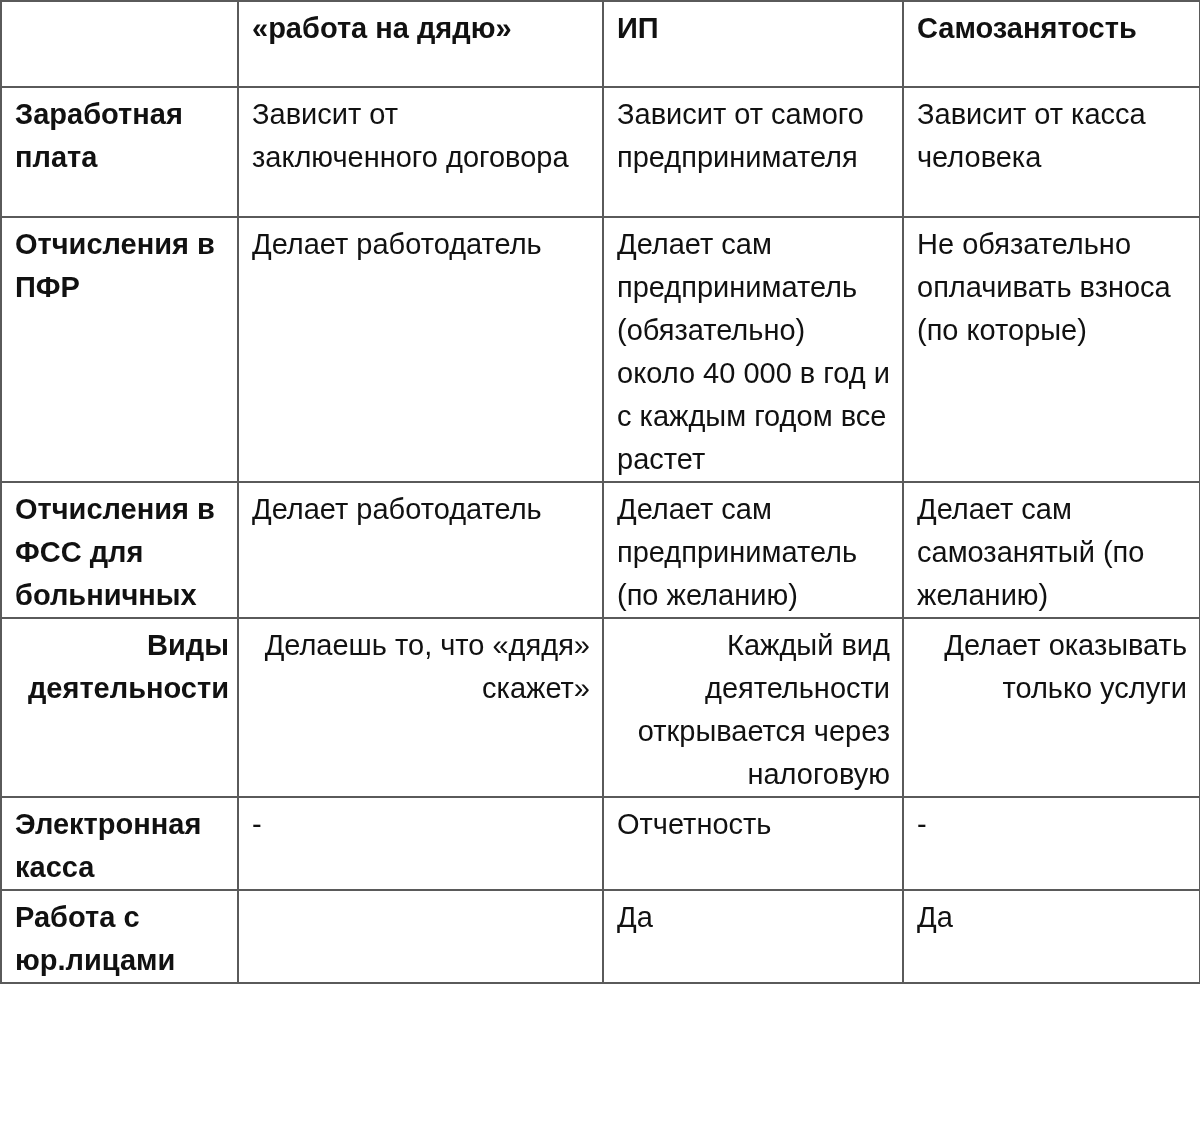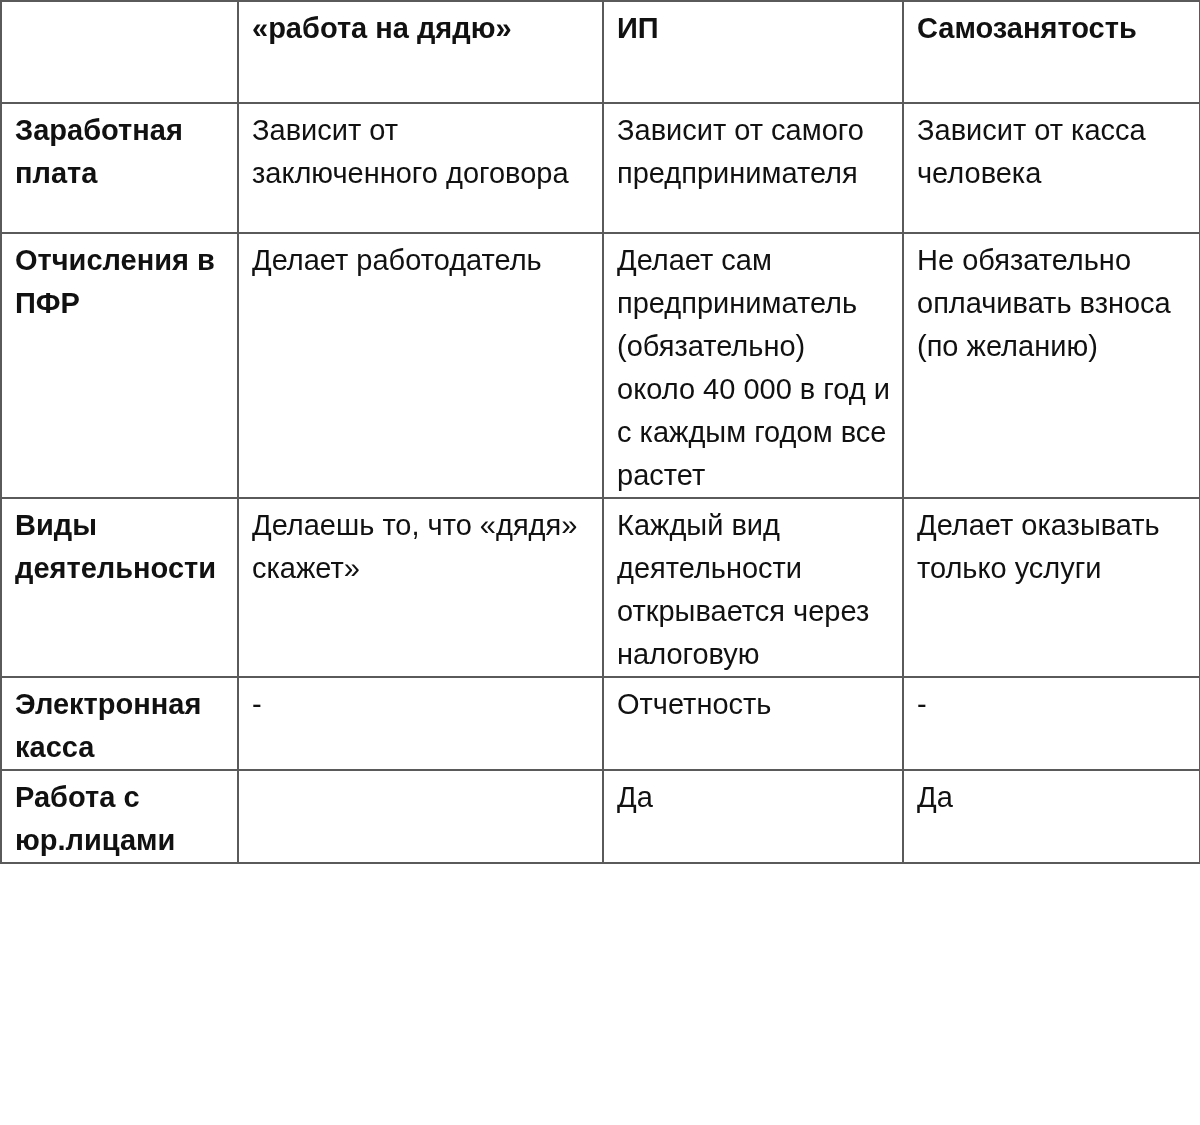--- a/index.html
+++ b/index.html
@@ -16,26 +16,26 @@
     border: 2px solid #5a5a5a;
     vertical-align: top;
     padding: 5px 12px 0 13px;
     font-size: 29px;
     line-height: 43px;
     box-sizing: border-box;
     overflow: hidden;
   }
   .tbl td.rowhead, .tbl td.colhead { font-weight: bold; }
   .tbl td.rowhead { padding-right: 8px; }
-  .r0 { height: 102px; }
+  .r0 { height: 86px; }
   .r1 { height: 130px; }
   .r2 { height: 258px; margin-left: 32px; }
   .r3 { height: 130px; }
   .r4 { height: 86px; }
-  .r5 { height: 176px; }
+  .r5 { height: 176px; text-align: right; }
   .r6 { height: 86px; }
   .r7 { height: 86px; }
   .r8 { height: 86px; }
 </style>
 </head>
 <body>
 
 <table class="tbl">
   <colgroup>
     <col style="width:237px">
@@ -53,21 +53,27 @@
   <tr class="r1">
     <td class="rowhead">Заработная плата</td>
     <td>Зависит от заключенного договора</td>
     <td>Зависит от самого предпринимателя</td>
     <td>Зависит от касса человека</td>
   </tr>
   <tr class="r2">
     <td class="rowhead">Отчисления в ПФР</td>
     <td>Делает работодатель</td>
     <td>Делает сам предприниматель (обязательно) около 40 000 в год и с каждым годом все растет</td>
-    <td>Не обязательно оплачивать взноса (по желанию)</td>
+    <td>Не обязательно оплачивать взноса (по которые)</td>
+  </tr>
+  <tr class="r3">
+    <td class="rowhead">Отчисления в ФСС для больничных</td>
+    <td>Делает работодатель</td>
+    <td>Делает сам предприниматель (по желанию)</td>
+    <td>Делает сам самозанятый (по желанию)</td>
   </tr>
   <tr class="r5">
     <td class="rowhead">Виды деятельности</td>
     <td>Делаешь то, что «дядя» скажет»</td>
     <td>Каждый вид деятельности открывается через налоговую</td>
     <td>Делает оказывать только услуги</td>
   </tr>
   <tr class="r7">
     <td class="rowhead">Электронная касса</td>
     <td>-</td>

